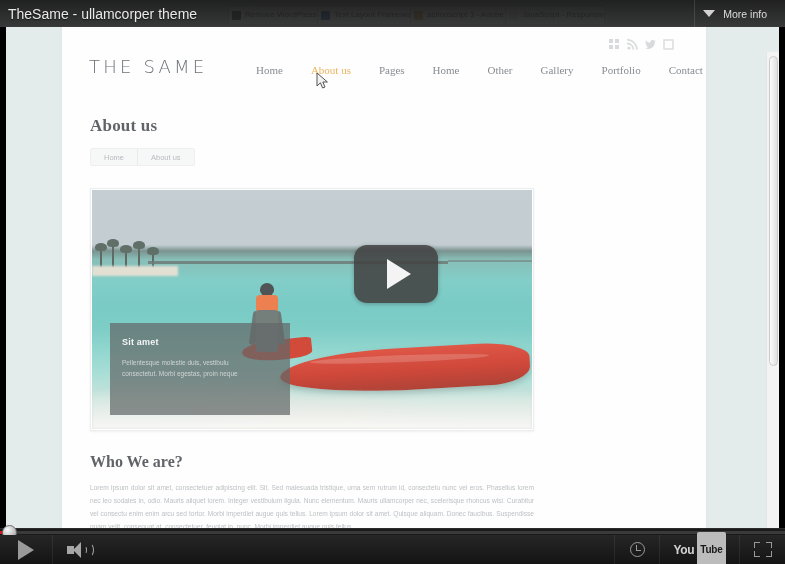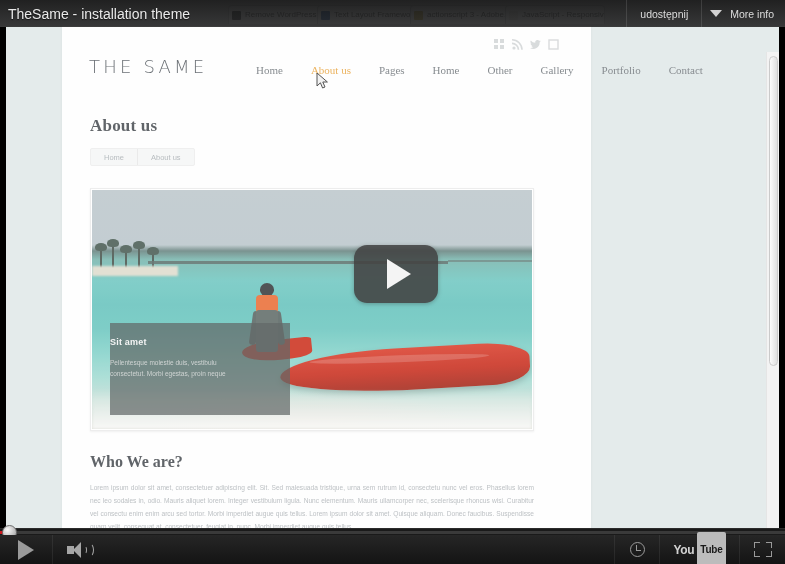--- a/index.html
+++ b/index.html
@@ -62,21 +62,21 @@
     position: absolute;
     left: 0; top: 26px;
     width: 785px; height: 538px;
     background: #dfe7e7;
   }
 
   
   .content-col {
     position: absolute;
     left: 62px; top: 0px;
-    width: 529px;
+    width: 644px;
     min-height: 538px;
     background: #fefefe;
     box-shadow: 0 0 3px rgba(0,0,0,0.06);
   }
 
   
   .site-header {
     position: relative;
     height: 72px;
   }
@@ -298,21 +298,21 @@
     background: linear-gradient(rgba(255,255,255,0) 0%, rgba(255,255,255,.55) 70%, rgba(255,255,255,.8) 100%);
     filter: blur(1.5px);
   }
 
   
   .caption-panel {
     position: absolute;
     left: 18px; top: 133px;
     width: 180px; height: 92px;
     background: rgba(64,72,70,.72);
-    padding: 14px 0;
+    padding: 14px 12px;
   }
   .caption-title {
     font-size: 9px;
     font-weight: 700;
     color: #f2f3f3;
     margin-bottom: 10px;
     letter-spacing: .2px;
   }
   .caption-text {
     font-size: 6.5px;
@@ -386,21 +386,21 @@
     border-left: 1px solid rgba(255,255,255,.12);
     height: 100%;
     display: flex;
     align-items: center;
     cursor: pointer;
     white-space: nowrap;
   }
   .yt-moreinfo {
     color: #dcdcdc;
     font-size: 10.5px;
-    padding: 0 11px 0 8px;
+    padding: 0 18px 0 8px;
     border-left: 1px solid rgba(255,255,255,.12);
     height: 100%;
     display: flex;
     align-items: center;
     gap: 8px;
     cursor: pointer;
     white-space: nowrap;
   }
   .arrow-dn {
     width: 0; height: 0;
@@ -718,22 +718,21 @@
 
   <div class="veil"></div>
 
   <div class="cursor">
     <svg width="14" height="18" viewBox="0 0 14 18">
       <path d="M1 1 L1 14 L4.4 10.8 L6.6 16 L9 15 L6.8 10 L11.4 10 Z" fill="#f2f2f2" stroke="#555" stroke-width="1"></path>
     </svg>
   </div>
 
   <div class="yt-topbar">
-    <div class="yt-title">TheSame - installation theme</div>
-    <div class="yt-share">udostępnij</div>
+    <div class="yt-title">TheSame - ullamcorper theme</div>
     <div class="yt-moreinfo">
       <span class="arrow-dn"></span>
       <span>More info</span>
     </div>
   </div>
 
   <div class="lb-left"></div>
   <div class="lb-right"></div>
   <div class="lb-bottom"></div>
 

